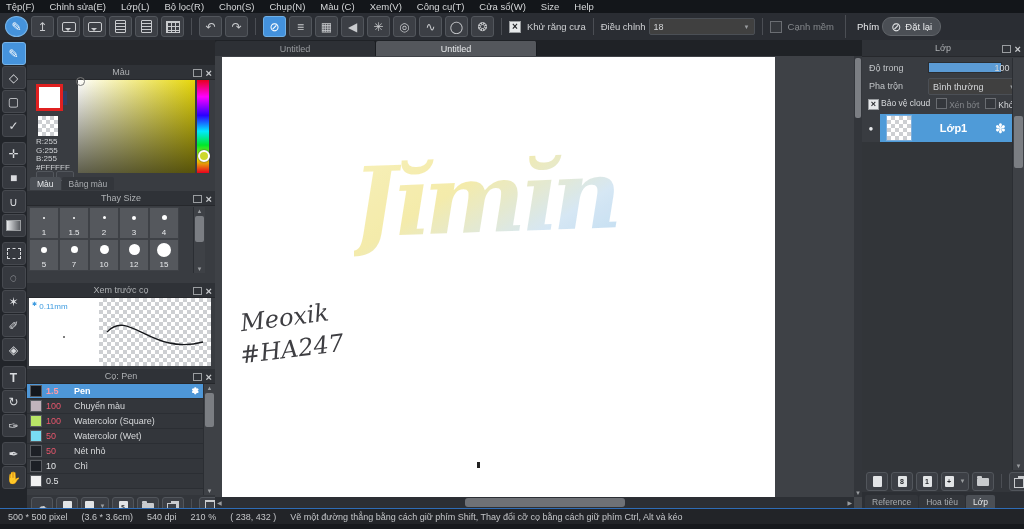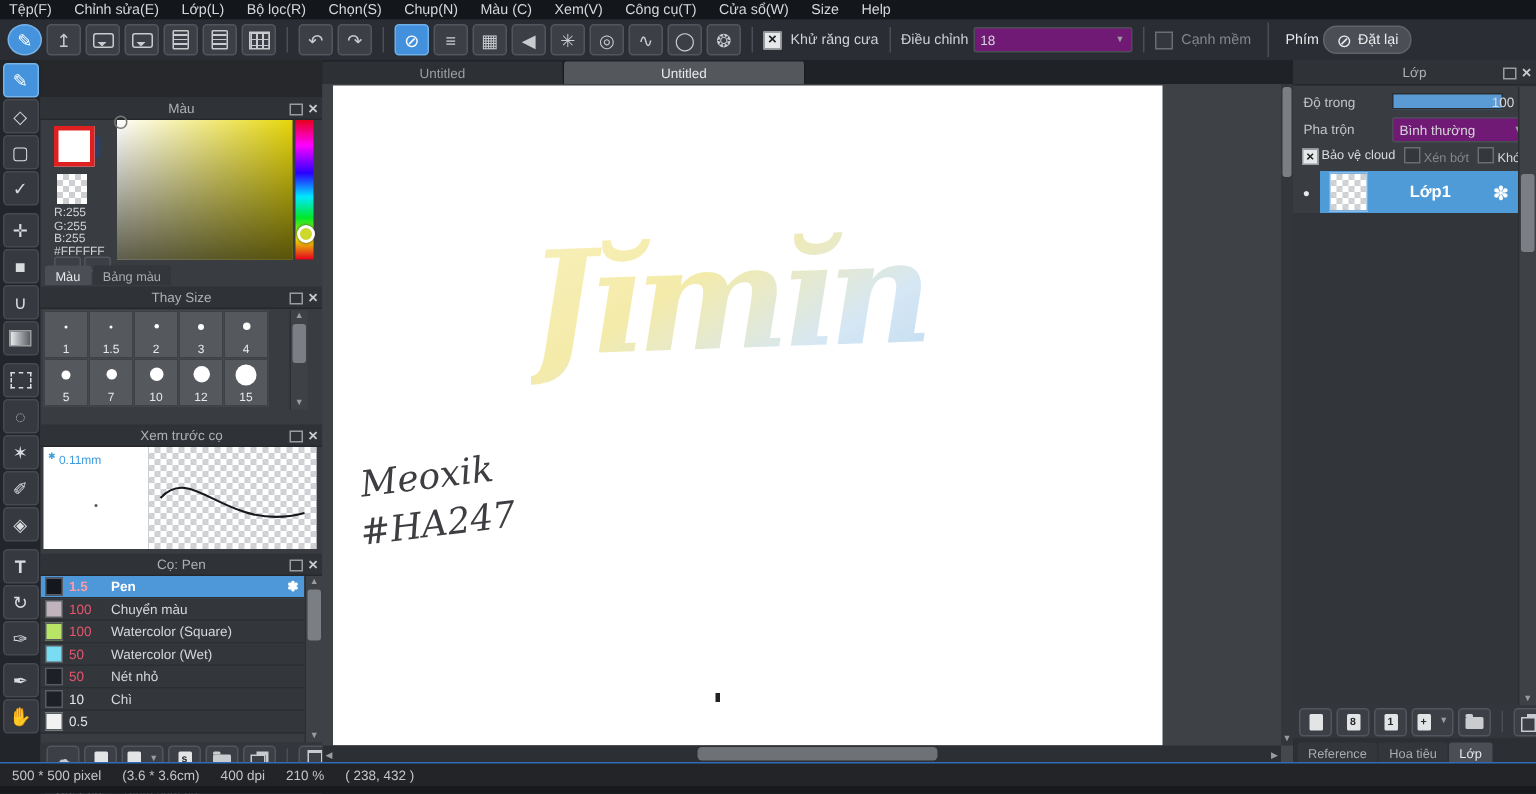--- a/index.html
+++ b/index.html
@@ -15,21 +15,21 @@
   .toolbar{left:0;top:13px;width:1024px;height:27px;background:#2a2d33;display:flex;
            align-items:center;padding-left:5px;gap:3px;font-size:9.5px;color:#cfd1d4;}
   .tbtn{width:21px;height:19px;background:#3c3f45;border:1px solid #52565c;border-radius:3px;
         display:flex;align-items:center;justify-content:center;color:#c9cbce;font-size:12px;flex:none;}
   .tbtn.active{background:#4391dc;border-color:#6fb0e6;color:#fff;}
   .tbtn.round{border-radius:50%;background:#4593dc;border-color:#77b4e8;color:#fff;}
   .tsep{width:1px;height:17px;background:#4b4e54;margin:0 4px;flex:none;}
   .cb{width:10px;height:10px;border:1px solid #9a9da0;background:#e6e8ea;color:#1c1e22;
       font-size:10px;line-height:9px;text-align:center;margin-right:3px;flex:none;font-weight:bold;}
   .cb.empty{background:#34373c;border-color:#6a6d72;}
-  .dd{height:15px;background:#701a75;border:1px solid #4b4f55;border-radius:2px;display:flex;
+  .dd{height:15px;background:#404040;border:1px solid #4b4f55;border-radius:2px;display:flex;
       align-items:center;justify-content:space-between;padding:0 4px;font-size:9px;color:#d4d6d8;}
   .ddarrow{font-size:6px;color:#9a9da0;margin-left:6px;}
   .resetbtn{height:17px;border-radius:9px;background:#4b4f55;border:1px solid #606469;display:flex;
             align-items:center;gap:4px;padding:0 8px;font-size:9.5px;color:#e8eaec;flex:none;}
   .dim{color:#84878b;}
   
   .bubble{width:12px;height:8px;border:1px solid #c9cbce;border-radius:2px;position:relative;}
   .bubble::after{content:"";position:absolute;left:2px;bottom:-3px;border:3px solid transparent;border-top-color:#c9cbce;}
   .docic{width:9px;height:11px;border:1px solid #c9cbce;border-radius:1px;
          background:repeating-linear-gradient(#3c3f45 0 2px,#c9cbce 2px 3px);}
@@ -545,19 +545,20 @@
     <div class="abs" style="left:0;right:0;top:452px;height:16px;background:#2c2f34;display:flex;align-items:flex-end;padding-left:3px;">
       <div class="ltab">Reference</div>
       <div class="ltab">Hoa tiêu</div>
       <div class="ltab active">Lớp</div>
     </div>
   </div>
 
   <div class="statusbar abs">
     <span>500 * 500 pixel</span>
     <span>(3.6 * 3.6cm)</span>
-    <span>400 dpi</span>
+    <span>540 dpi</span>
     <span>210 %</span>
     <span>( 238, 432 )</span>
+    <span>Vẽ một đường thẳng bằng cách giữ phím Shift, Thay đổi cỡ cọ bằng cách giữ phím Ctrl, Alt và kéo</span>
   </div>
   <div class="bottomstrip abs"></div>
 
 </div>
 
 </body></html>

